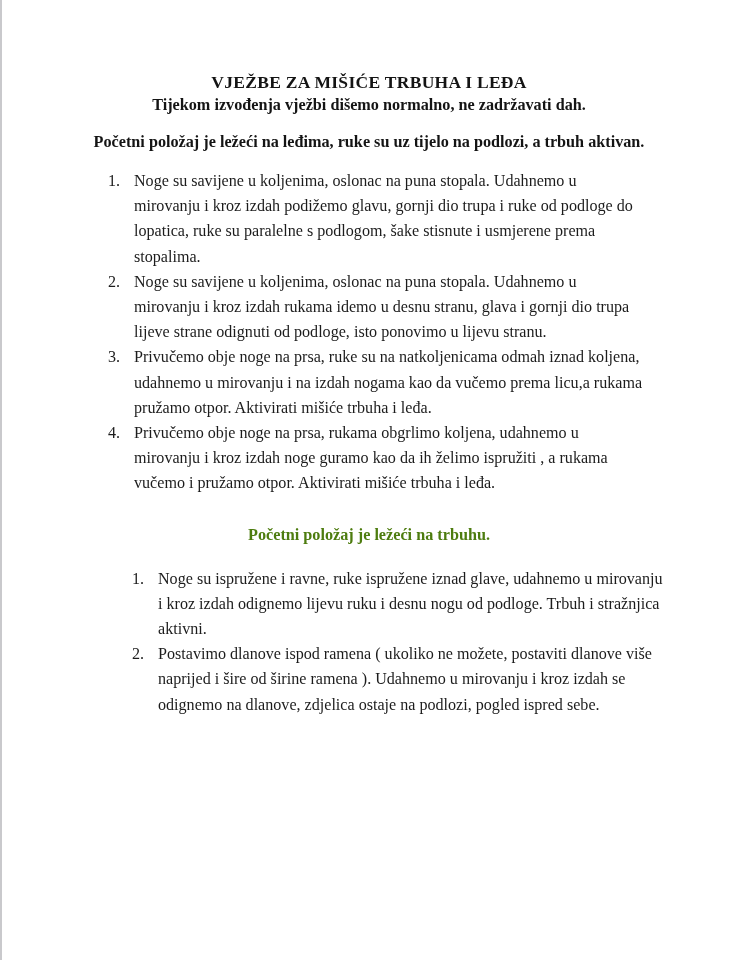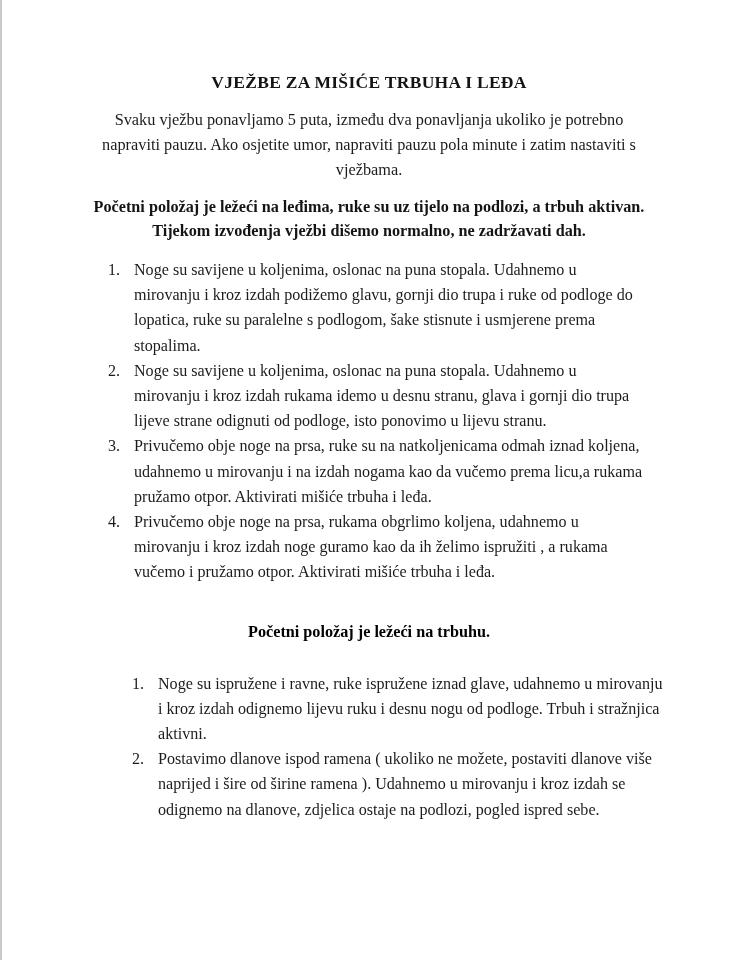--- a/index.html
+++ b/index.html
@@ -57,23 +57,23 @@
     line-height: 24px;
     margin: 0;
     padding: 13px 66px 0 66px;
     color: #141414;
   }
   .section-heading-2 {
     text-align: center;
     font-weight: bold;
     font-size: 16.2px;
     line-height: 24px;
-    margin: 8px;
+    margin: 0;
     padding: 27px 66px 0 66px;
-    color: #000000;
+    color: #4d7c0f;
   }
   ol.exercise-list {
     margin: 0;
     padding: 0;
     list-style: none;
     font-size: 16.1px;
     line-height: 25.2px;
   }
   ol.list-a {
     padding: 14px 92px 0 108px;
@@ -97,25 +97,24 @@
 </style>
 </head>
 <body>
 
 <div class="page-edge-left"></div>
 
 <div class="page">
 
   <h1 class="doc-title">VJEŽBE ZA MIŠIĆE TRBUHA I LEĐA</h1>
 
-  <p class="intro-paragraph">Svaku vježbu ponavljamo 5 puta, između dva ponavljanja ukoliko je potrebno napraviti pauzu. Ako osjetite umor, napraviti pauzu pola minute i zatim nastaviti s vježbama.</p>
+
+  <p class="section-heading" style="padding-top:0;">Tijekom izvođenja vježbi dišemo normalno, ne zadržavati dah.</p>
 
   <p class="section-heading">Početni položaj je ležeći na leđima, ruke su uz tijelo na podlozi, a trbuh aktivan.</p>
-
-  <p class="section-heading" style="padding-top:0;">Tijekom izvođenja vježbi dišemo normalno, ne zadržavati dah.</p>
 
   <ol class="exercise-list list-a">
     <li>
       <span class="li-marker">1.</span>
       <span>Noge su savijene u koljenima, oslonac na puna stopala. Udahnemo u mirovanju i kroz izdah podižemo glavu, gornji dio trupa i ruke od podloge do lopatica, ruke su paralelne s podlogom, šake stisnute i usmjerene prema stopalima.</span>
     </li>
     <li>
       <span class="li-marker">2.</span>
       <span>Noge su savijene u koljenima, oslonac na puna stopala. Udahnemo u mirovanju i kroz izdah rukama idemo u desnu stranu, glava i gornji dio trupa lijeve strane odignuti od podloge, isto ponovimo u lijevu stranu.</span>
     </li>

